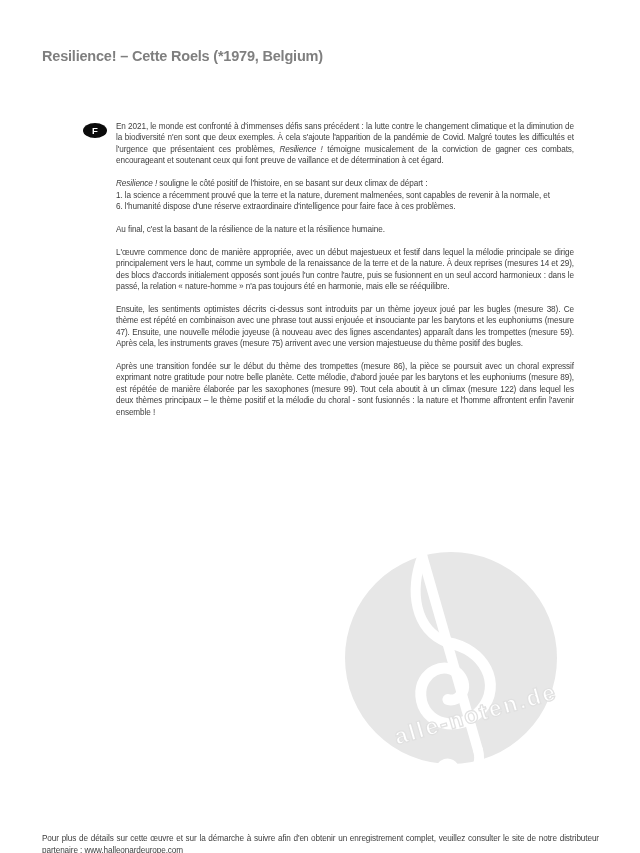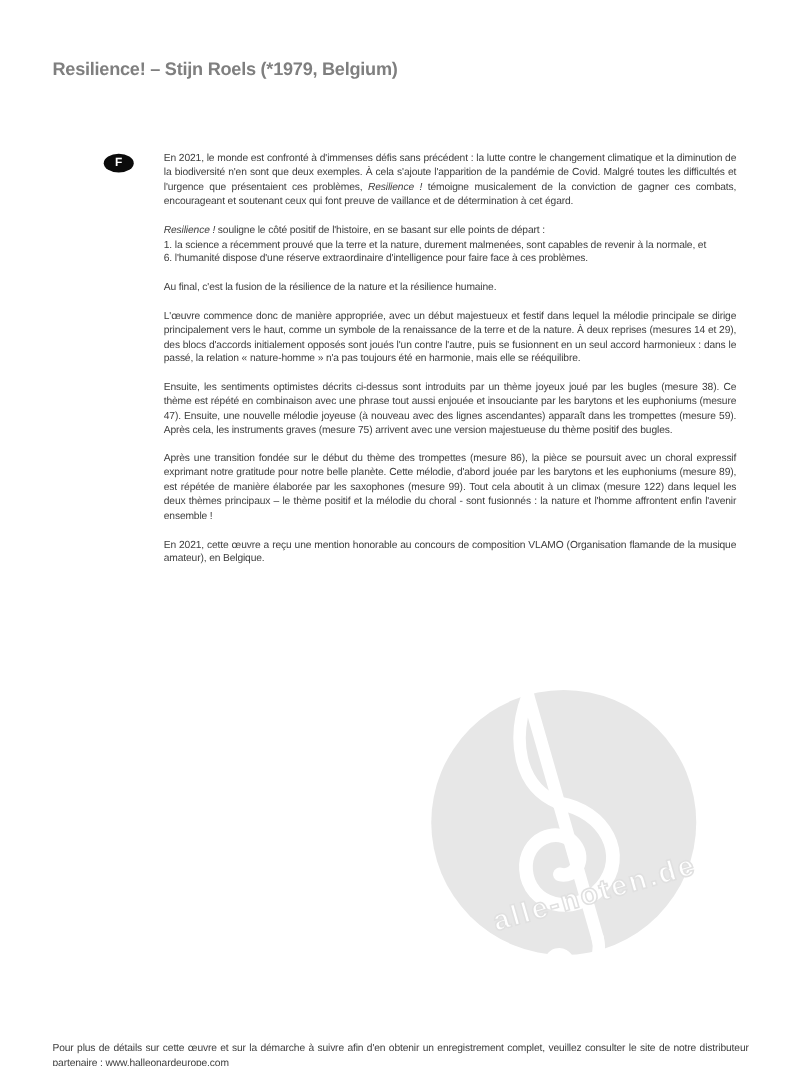--- a/index.html
+++ b/index.html
@@ -12,21 +12,21 @@
     position:absolute;left:42px;top:48px;
     font-size:14.5px;font-weight:700;letter-spacing:-0.2px;
     color:#7f7f7f;
   }
   .lang-badge{
     position:absolute;left:83px;top:123px;width:24px;height:15px;
     border-radius:50%;background:#0b0b0b;color:#ffffff;
     font-size:9.5px;font-weight:700;line-height:15px;text-align:center;
   }
   .article{
-    position:absolute;left:131px;top:121px;width:458px;
+    position:absolute;left:116px;top:121px;width:458px;
     font-size:8.2px;line-height:11.4px;letter-spacing:-0.1px;
     color:#3e3e3e;text-align:justify;
   }
   .article p{margin:0 0 11.5px 0;}
   .article em{font-style:italic;}
   .watermark{position:absolute;left:343px;top:546px;width:216px;height:246px;z-index:0;}
   .watermark svg{display:block;}
   .watermark-text{
     position:absolute;left:395px;top:724px;width:220px;z-index:0;
     font-size:23px;font-weight:700;letter-spacing:2px;
@@ -55,30 +55,29 @@
       <path d="M108,4 L108,208" stroke-width="10"></path>
       <path d="M108,96 C142,112 150,152 122,170 C94,188 62,168 68,140 C73,116 103,112 111,131 C117,146 103,157 93,151" stroke-width="11"></path>
       <path d="M108,208 C108,228 88,236 76,226" stroke-width="10"></path>
       <circle cx="73" cy="219" r="12" fill="#ffffff" stroke="none"></circle>
     </g>
   </svg>
 </div>
 <div class="watermark-text">alle-noten.de</div>
 
 <div class="content">
-  <div class="page-title">Resilience! – Stijn Roels (*1979, Belgium)</div>
+  <div class="page-title">Resilience! – Cette Roels (*1979, Belgium)</div>
 
   <div class="lang-badge">F</div>
 
   <div class="article" id="article">
       <p><span>En 2021, le monde est confronté à d'immenses défis sans précédent : la lutte contre le changement climatique et la diminution de la biodiversité n'en sont que deux exemples. À cela s'ajoute l'apparition de la pandémie de Covid. Malgré toutes les difficultés et l'urgence que présentaient ces problèmes, </span><em>Resilience !</em><span> témoigne musicalement de la conviction de gagner ces combats, encourageant et soutenant ceux qui font preuve de vaillance et de détermination à cet égard.</span></p>
-      <p><em>Resilience !</em><span> souligne le côté positif de l'histoire, en se basant sur elle points de départ :</span><br><span>1. la science a récemment prouvé que la terre et la nature, durement malmenées, sont capables de revenir à la normale, et</span><br><span>6. l'humanité dispose d'une réserve extraordinaire d'intelligence pour faire face à ces problèmes.</span></p>
-      <p><span>Au final, c'est la fusion de la résilience de la nature et la résilience humaine.</span></p>
+      <p><em>Resilience !</em><span> souligne le côté positif de l'histoire, en se basant sur deux climax de départ :</span><br><span>1. la science a récemment prouvé que la terre et la nature, durement malmenées, sont capables de revenir à la normale, et</span><br><span>6. l'humanité dispose d'une réserve extraordinaire d'intelligence pour faire face à ces problèmes.</span></p>
+      <p><span>Au final, c'est la basant de la résilience de la nature et la résilience humaine.</span></p>
       <p><span>L'œuvre commence donc de manière appropriée, avec un début majestueux et festif dans lequel la mélodie principale se dirige principalement vers le haut, comme un symbole de la renaissance de la terre et de la nature. À deux reprises (mesures 14 et 29), des blocs d'accords initialement opposés sont joués l'un contre l'autre, puis se fusionnent en un seul accord harmonieux : dans le passé, la relation « nature-homme » n'a pas toujours été en harmonie, mais elle se rééquilibre.</span></p>
       <p><span>Ensuite, les sentiments optimistes décrits ci-dessus sont introduits par un thème joyeux joué par les bugles (mesure 38). Ce thème est répété en combinaison avec une phrase tout aussi enjouée et insouciante par les barytons et les euphoniums (mesure 47). Ensuite, une nouvelle mélodie joyeuse (à nouveau avec des lignes ascendantes) apparaît dans les trompettes (mesure 59). Après cela, les instruments graves (mesure 75) arrivent avec une version majestueuse du thème positif des bugles.</span></p>
       <p><span>Après une transition fondée sur le début du thème des trompettes (mesure 86), la pièce se poursuit avec un choral expressif exprimant notre gratitude pour notre belle planète. Cette mélodie, d'abord jouée par les barytons et les euphoniums (mesure 89), est répétée de manière élaborée par les saxophones (mesure 99). Tout cela aboutit à un climax (mesure 122) dans lequel les deux thèmes principaux – le thème positif et la mélodie du choral - sont fusionnés : la nature et l'homme affrontent enfin l'avenir ensemble !</span></p>
-      <p><span>En 2021, cette œuvre a reçu une mention honorable au concours de composition VLAMO (Organisation flamande de la musique amateur), en Belgique.</span></p>
     </div>
 
   <div class="footer">
     <span>Pour plus de détails sur cette œuvre et sur la démarche à suivre afin d'en obtenir un enregistrement complet, veuillez consulter le site de notre distributeur partenaire : </span><span class="link">www.halleonardeurope.com</span>
   </div>
 </div>
 
 </body></html>

